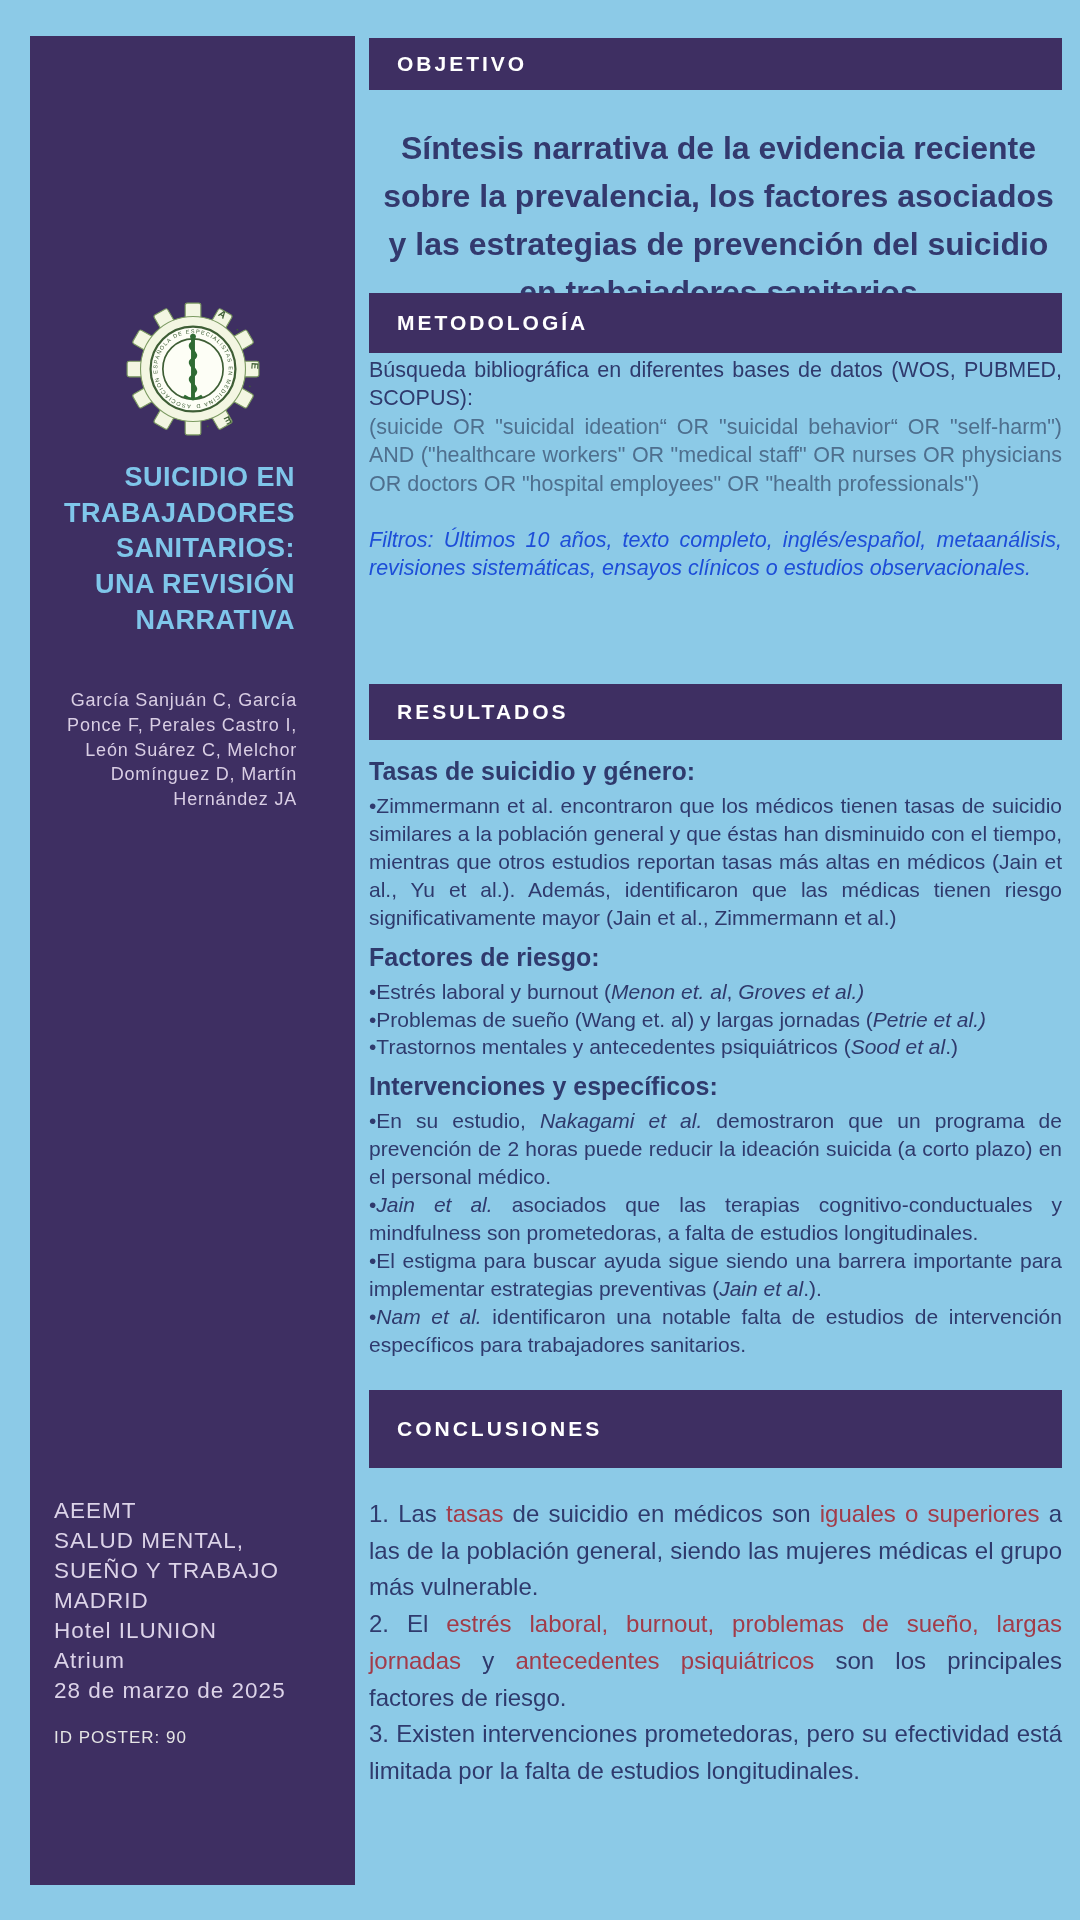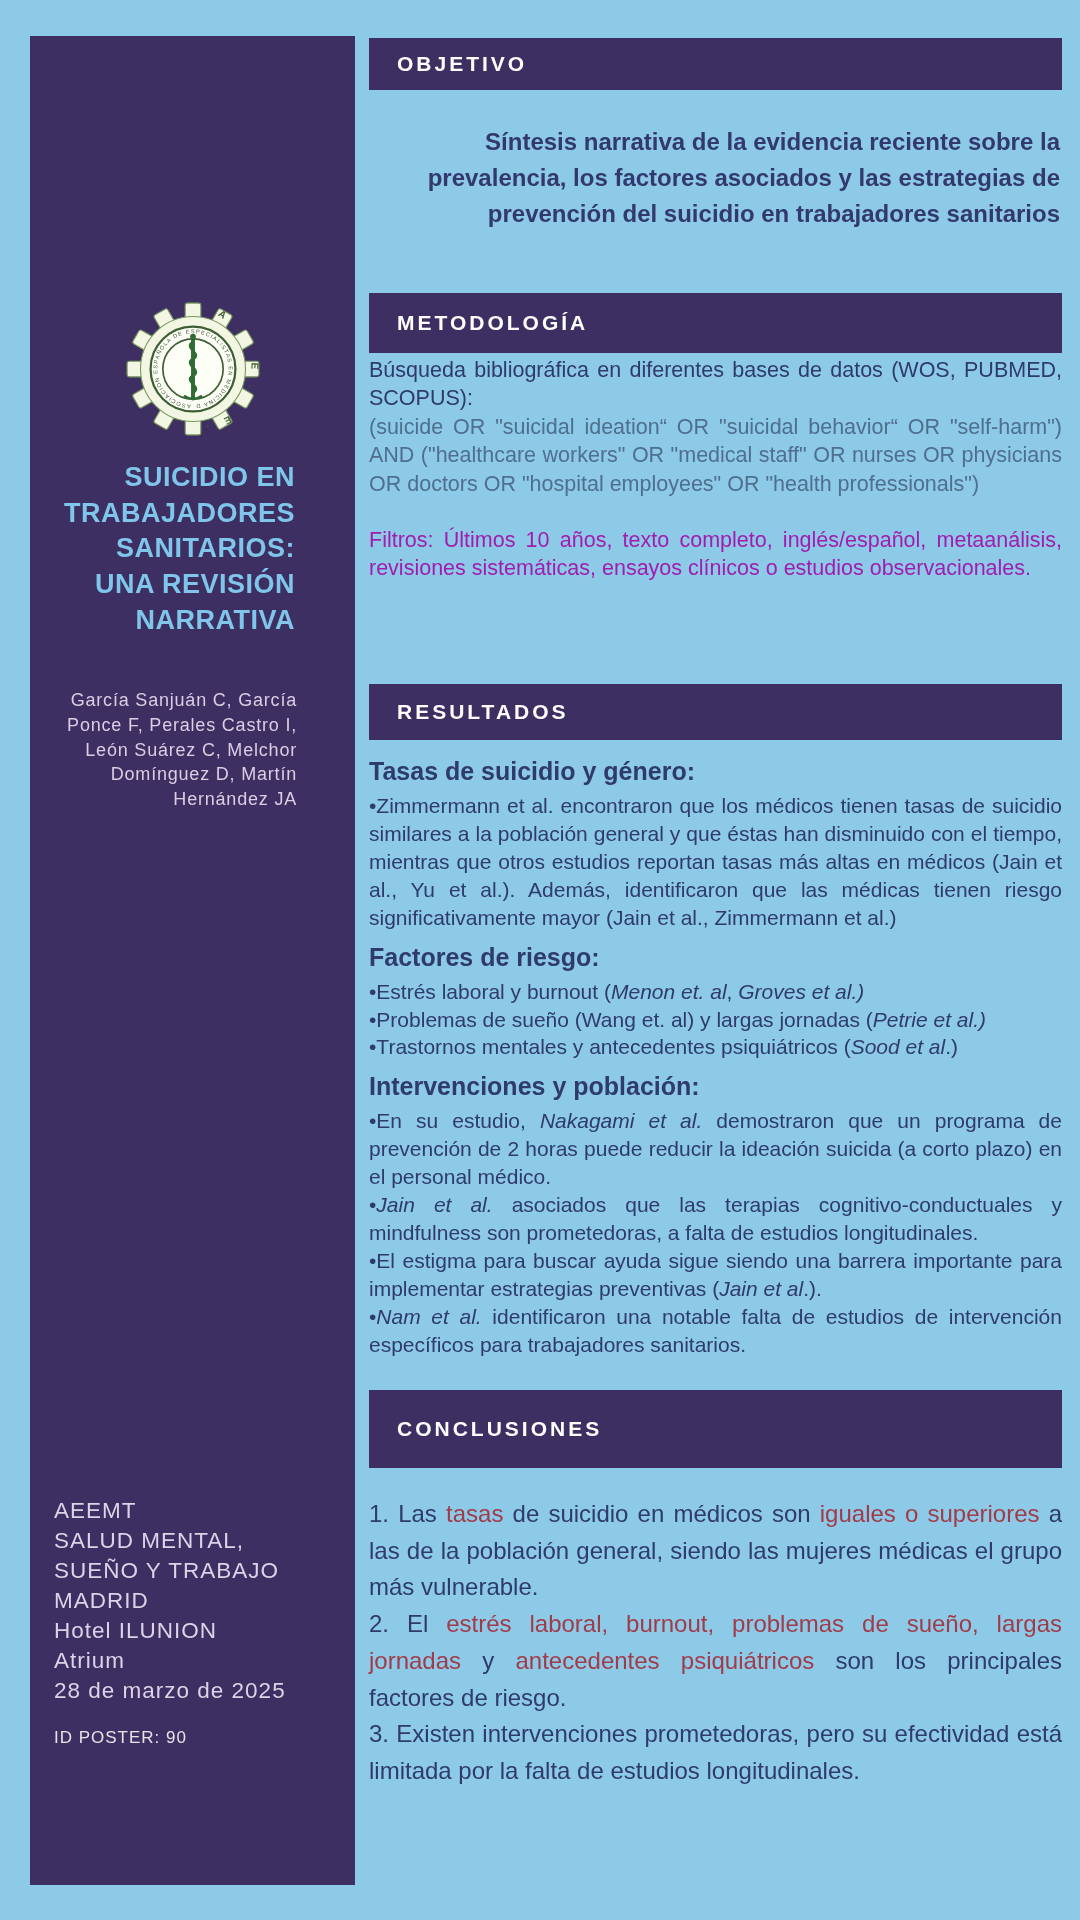--- a/index.html
+++ b/index.html
@@ -50,28 +50,28 @@
     color:#FFFFFF;font-weight:700;letter-spacing:3px;font-size:21px;
     display:flex;align-items:center;padding-left:28px;box-sizing:border-box;
   }
   .bar-objetivo{top:2px;height:52px;}
   .bar-metodologia{top:257px;height:60px;}
   .bar-resultados{top:648px;height:56px;}
   .bar-conclusiones{top:1354px;height:78px;}
 
   .objetivo-text{
     position:absolute;top:88px;left:8px;right:2px;margin:0;
-    font-size:24px;line-height:1.5;font-weight:700;color:#33396E;
-    text-align:right;
+    font-size:32px;line-height:1.5;font-weight:700;color:#33396E;
+    text-align:center;
   }
   .met-body{position:absolute;top:320px;left:0;right:0;}
   .met-body p{margin:0;text-align:justify;font-size:21.5px;line-height:1.32;}
   .met-p1{color:#2F3A6D;}
   .met-query{color:#4E6F8E;}
-  .met-filters{color:#a21caf;margin-top:28px !important;}
+  .met-filters{color:#1d4ed8;margin-top:28px !important;font-style:italic;}
 
   .res-body{position:absolute;top:720px;left:0;right:0;color:#2F3A6D;}
   .res-body h3{
     margin:14px 0 6px 0;font-size:25px;line-height:1.2;color:#2F3A6D;
     font-weight:400;
   }
   .res-body h3 .seg-plain{font-weight:700;}
   .res-body h3:first-child{margin-top:0;}
   .res-body p{margin:0;text-align:justify;font-size:21px;line-height:1.33;}
   .res-body .group{margin-bottom:10px;}
@@ -169,21 +169,21 @@
       <h3><span class="seg-b">Tasas de suicidio y género:</span></h3>
       <p><span class="seg-plain">•Zimmermann et al. encontraron que los médicos tienen tasas de suicidio similares a la población general y que éstas han disminuido con el tiempo, mientras que otros estudios reportan tasas más altas en médicos (Jain et al., Yu et al.). Además, identificaron que las médicas tienen riesgo significativamente mayor (Jain et al., Zimmermann et al.)</span></p>
     </div>
     <div class="group">
       <h3><span class="seg-b">Factores de riesgo</span><span class="seg-plain">:</span></h3>
       <p><span class="seg-plain">•Estrés laboral y burnout (</span><span class="seg-i">Menon et. al</span><span class="seg-plain">, </span><span class="seg-i">Groves et al.)</span></p>
       <p><span class="seg-plain">•Problemas de sueño (Wang et. al) y largas jornadas (</span><span class="seg-i">Petrie et al.)</span></p>
       <p><span class="seg-plain">•Trastornos mentales y antecedentes psiquiátricos (</span><span class="seg-i">Sood et al</span><span class="seg-plain">.)</span></p>
     </div>
     <div class="group">
-      <h3><span class="seg-b">Intervenciones y población</span><span class="seg-plain">:</span></h3>
+      <h3><span class="seg-b">Intervenciones y específicos</span><span class="seg-plain">:</span></h3>
       <p><span class="seg-plain">•En su estudio, </span><span class="seg-i">Nakagami et al.</span><span class="seg-plain"> demostraron que un programa de prevención de 2 horas puede reducir la ideación suicida (a corto plazo) en el personal médico.</span></p>
       <p><span class="seg-plain">•</span><span class="seg-i">Jain et al.</span><span class="seg-plain"> asociados que las terapias cognitivo-conductuales y mindfulness son prometedoras, a falta de estudios longitudinales.</span></p>
       <p><span class="seg-plain">•El estigma para buscar ayuda sigue siendo una barrera importante para implementar estrategias preventivas (</span><span class="seg-i">Jain et al</span><span class="seg-plain">.).</span></p>
       <p><span class="seg-plain">•</span><span class="seg-i">Nam et al.</span><span class="seg-plain"> identificaron una notable falta de estudios de intervención específicos para trabajadores sanitarios.</span></p>
     </div>
   </div>
 
   <div class="section-bar bar-conclusiones">
     <span>CONCLUSIONES</span>
   </div>

